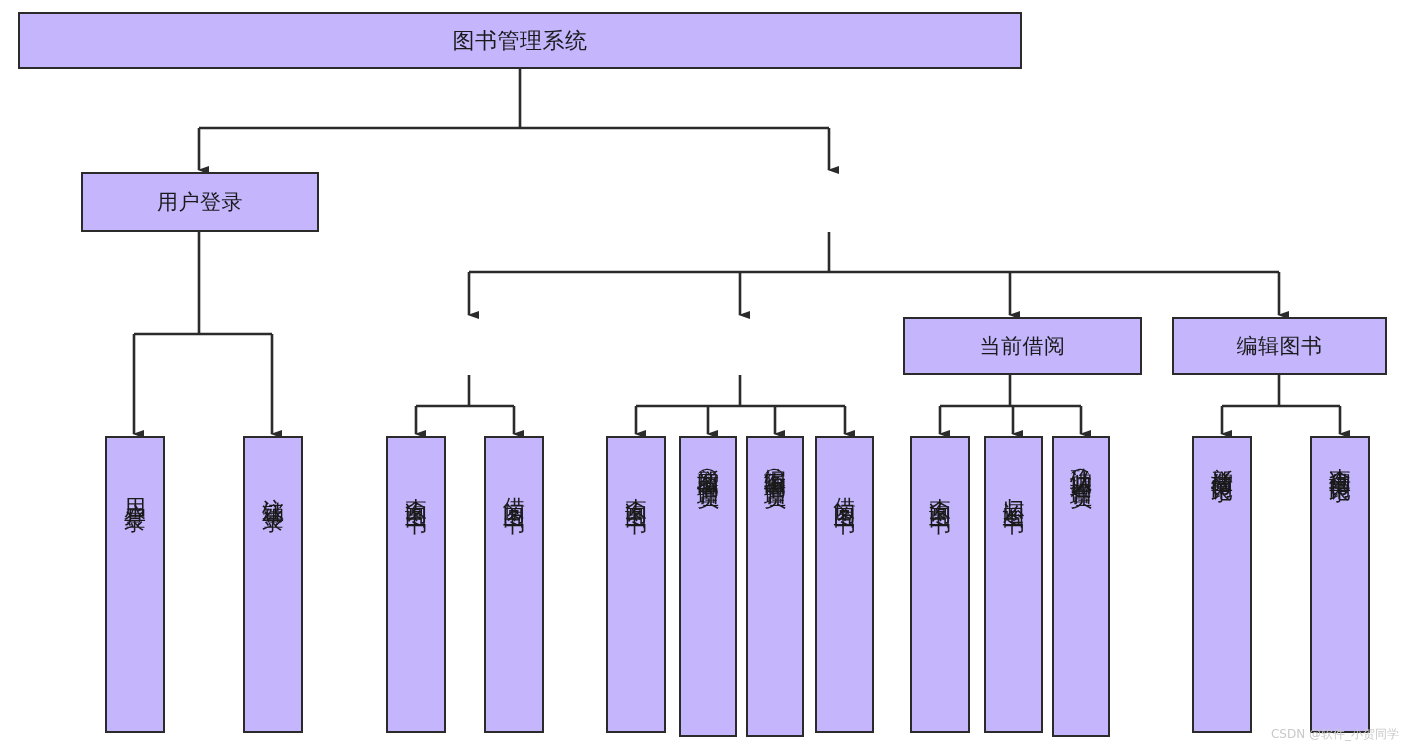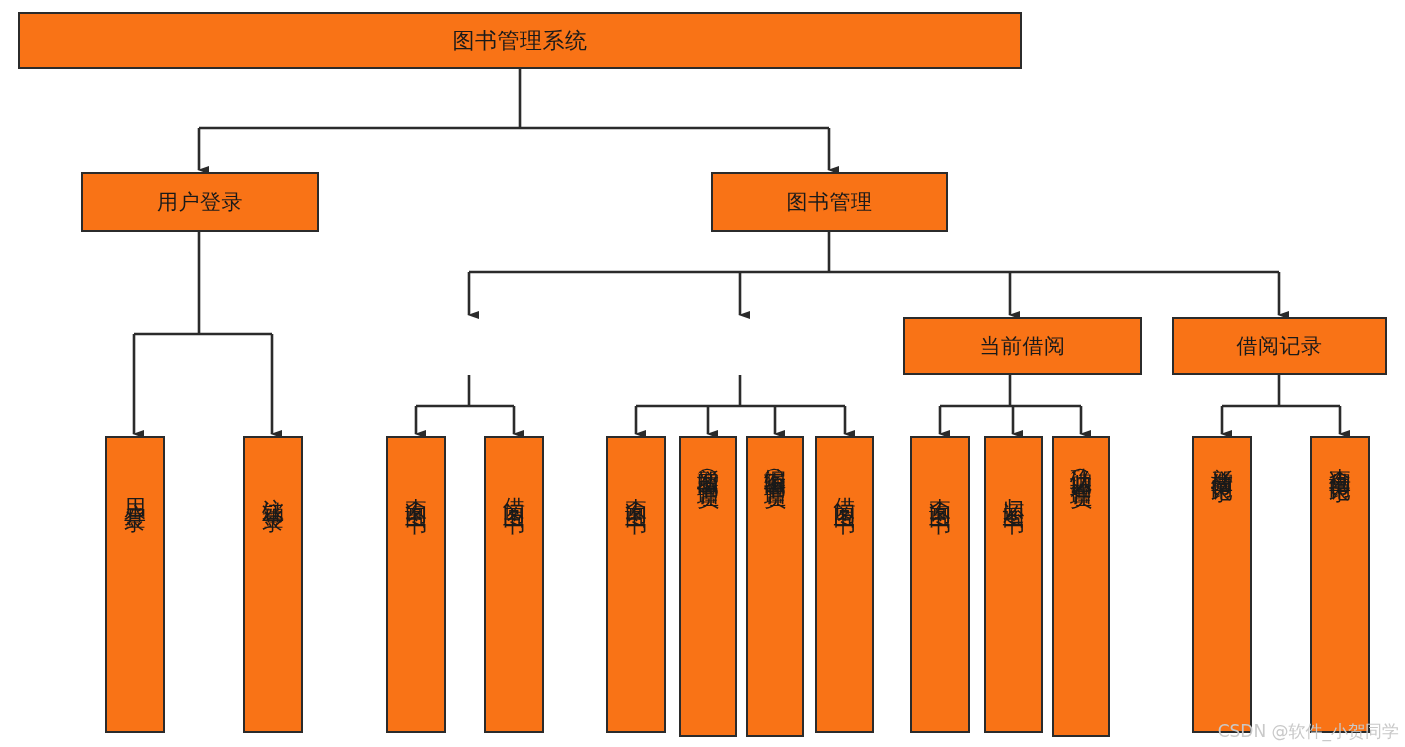--- a/index.html
+++ b/index.html
@@ -25,21 +25,21 @@
     position: absolute;
     left: 0;
     top: 0;
     width: 1405px;
     height: 747px;
   }
   .node-box {
     position: absolute;
     box-sizing: border-box;
     border: 2.4px solid #2b2b2b;
-    background: #f97316;
+    background: #c4b5fd;
     display: flex;
     align-items: center;
     justify-content: center;
     overflow: hidden;
   }
   .node-label {
     font-family: "DejaVu Sans", "Liberation Sans", sans-serif;
     color: #1a1a1a;
     white-space: nowrap;
     line-height: 1.0;
@@ -66,21 +66,21 @@
     line-height: 1;
   }
   .node-box.vertical.tall .node-label {
     letter-spacing: 3px;
   }
   #watermark {
     position: absolute;
     right: 6px;
     bottom: 4px;
     font-family: "DejaVu Sans", "Liberation Sans", sans-serif;
-    font-size: 17px;
+    font-size: 12px;
     color: #c9c9c9;
     white-space: nowrap;
     user-select: none;
   }
 </style>
 </head>
 <body>
 
 <div id="diagram-root">
 
@@ -150,32 +150,29 @@
   </svg>
 
   <div class="node-box horizontal root" style="left:18px; top:12px; width:1004px; height:57px;">
     <span class="node-label">图书管理系统</span>
   </div>
 
   <div class="node-box horizontal" style="left:81px; top:172px; width:238px; height:60px;">
     <span class="node-label">用户登录</span>
   </div>
 
-  <div class="node-box horizontal" style="left:711px; top:172px; width:237px; height:60px;">
-    <span class="node-label">图书管理</span>
-  </div>
 
 
 
   <div class="node-box horizontal" style="left:903px; top:317px; width:239px; height:58px;">
     <span class="node-label">当前借阅</span>
   </div>
 
   <div class="node-box horizontal" style="left:1172px; top:317px; width:215px; height:58px;">
-    <span class="node-label">借阅记录</span>
+    <span class="node-label">编辑图书</span>
   </div>
 
   <div class="node-box vertical" style="left:105px; top:436px; width:60px; height:297px;">
     <span class="node-label">用户登录</span>
   </div>
 
   <div class="node-box vertical" style="left:243px; top:436px; width:60px; height:297px;">
     <span class="node-label">注销登录</span>
   </div>
 

